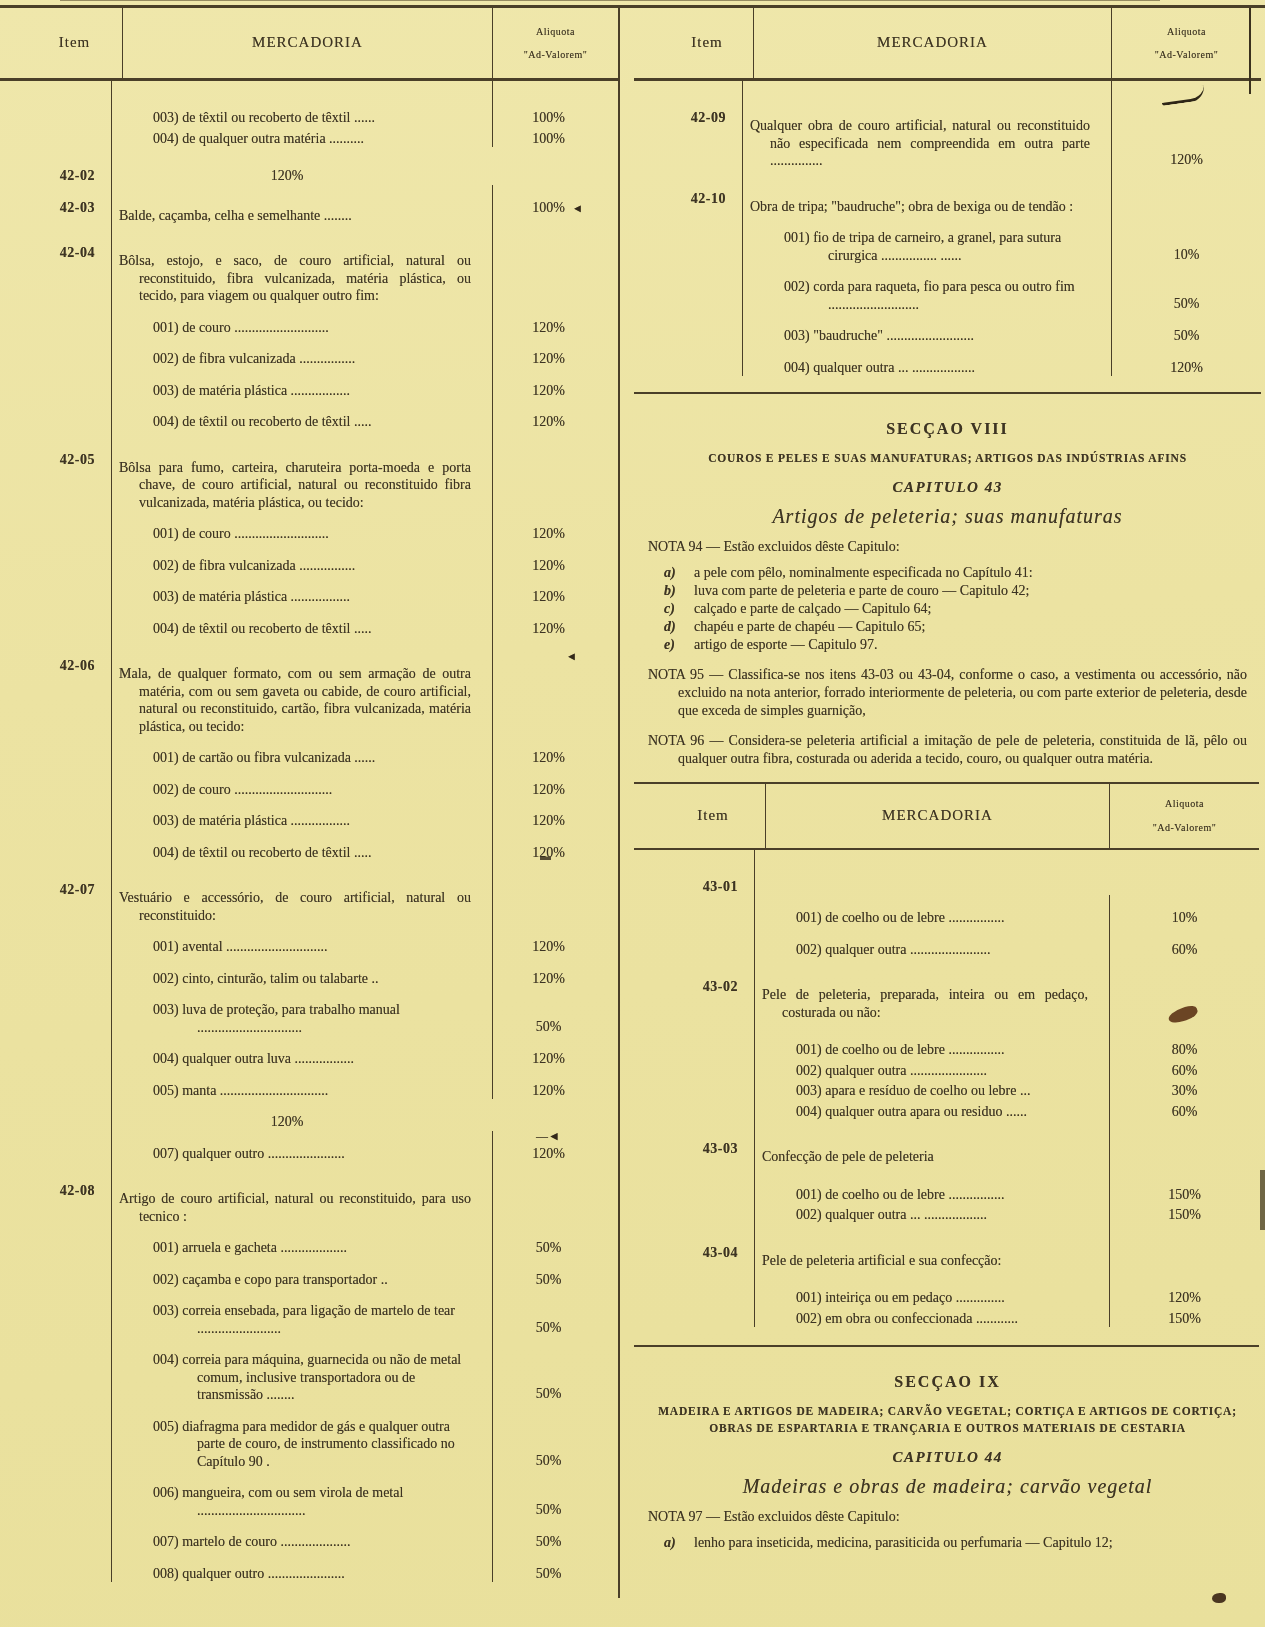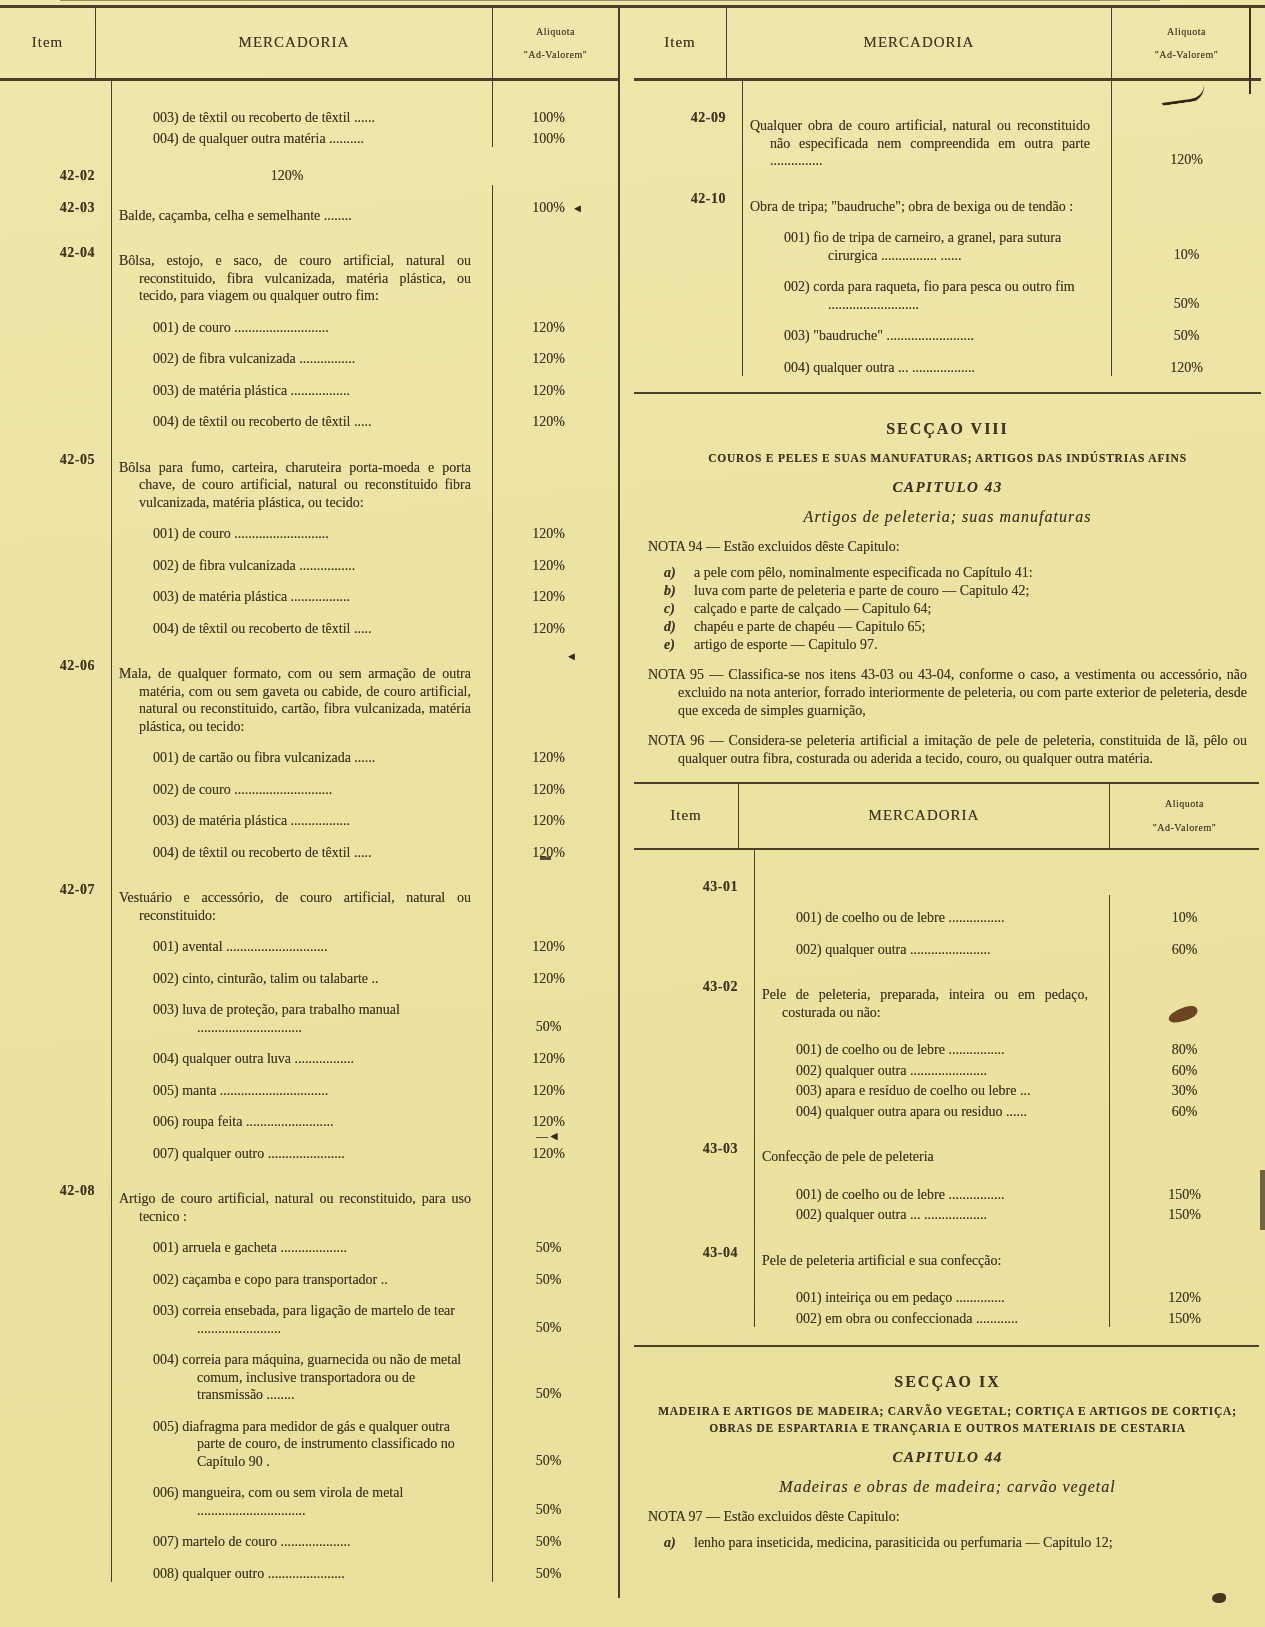--- a/index.html
+++ b/index.html
@@ -12,21 +12,21 @@
     text-shadow:0 0 .5px rgba(70,58,34,.55);
   }
   .top-rule{position:absolute;top:5px;left:0;width:100%;height:3px;background:#4a3f28;}
   .top-rule-thin{position:absolute;top:0;left:60px;width:1100px;height:1px;background:#5a4e32;opacity:.6;}
 
   
   .col-left{position:absolute;left:0;top:8px;width:618px;}
   .col-right{position:absolute;left:618px;top:8px;width:647px;height:1590px;border-left:2px solid #4a3f28;}
 
   
-  .thead{display:grid;height:70px;border-bottom:3px solid #4a3f28;}
+  .thead{display:grid;height:70px;border-bottom:3px solid #4a3f28;padding-left:27px;}
   .lt .thead{grid-template-columns:95px 1fr 126px;}
   .rt1 .thead{grid-template-columns:92px 1fr 150px;}
   .rt2 .thead{grid-template-columns:104px 1fr 150px;height:64px;}
   .th{display:flex;align-items:center;justify-content:center;letter-spacing:1px;font-size:15px;}
   .th.bl{border-left:1px solid #4a3f28;}
   .th-aliq{flex-direction:column;justify-content:center;gap:6px;font-size:10px;letter-spacing:.5px;}
   .row{display:grid;gap:16px;}
   .lt .row{grid-template-columns:95px 1fr 126px;}
   .rt1 .row{grid-template-columns:92px 1fr 150px;}
   .rt2 .row{grid-template-columns:104px 1fr 150px;}
@@ -43,21 +43,21 @@
   .ds{padding-left:78px;text-indent:-44px;}
   .rt1{margin-left:14px;margin-right:6px;border-bottom:2px solid #4a3f28;padding-bottom:16px;}
   .rt2{margin-left:14px;margin-right:8px;border-top:2px solid #4a3f28;border-bottom:2px solid #4a3f28;padding-bottom:18px;}
   .rt2 .thead{border-bottom:2px solid #4a3f28;}
 
   
   .section{padding:0 20px 0 28px;}
   .sec-title{text-align:center;font-size:16px;letter-spacing:2px;margin-top:26px;font-weight:bold;}
   .sec-sub{text-align:center;font-size:11.5px;font-weight:bold;letter-spacing:.8px;margin-top:12px;line-height:17px;}
   .sec-chap{text-align:center;font-size:15px;font-style:italic;font-weight:bold;letter-spacing:1.5px;margin-top:12px;}
-  .sec-chapsub{text-align:center;font-size:16px;font-style:italic;letter-spacing:1px;margin-top:12px;}
+  .sec-chapsub{text-align:center;font-size:20px;font-style:italic;letter-spacing:1px;margin-top:12px;}
   .nota{margin-top:12px;padding-left:30px;text-indent:-30px;text-align:justify;line-height:18px;}
   .nlist{margin-top:8px;margin-left:16px;}
   .nline{display:grid;grid-template-columns:30px 1fr;line-height:18px;}
   .nlabel{font-style:italic;font-weight:bold;}
   .s8-pad{height:14px;}
 
   
   .ink{position:absolute;color:#33291a;pointer-events:none;}
   .hook{position:absolute;width:44px;height:12px;border-bottom:3px solid #2e2617;border-radius:0 0 22px 4px;transform:rotate(-8deg);}
   .smudge{position:absolute;background:#6b4524;border-radius:60% 40% 50% 50%;}
@@ -247,23 +247,20 @@
     </div>
     <div class="row s">
       <div class="c1"></div>
       <div class="c2">
           <div class="ds">005) manta ...............................</div>
         </div>
       <div class="c3">120%</div>
     </div>
     <div class="row s">
       <div class="c1"></div>
-      <div class="c2">
-          <div class="ds">006) roupa feita .........................</div>
-        </div>
       <div class="c3">120%</div>
     </div>
     <div class="row s">
       <div class="c1"></div>
       <div class="c2">
           <div class="ds">007) qualquer outro ......................</div>
         </div>
       <div class="c3">120%</div>
     </div>
     <div class="row m">

